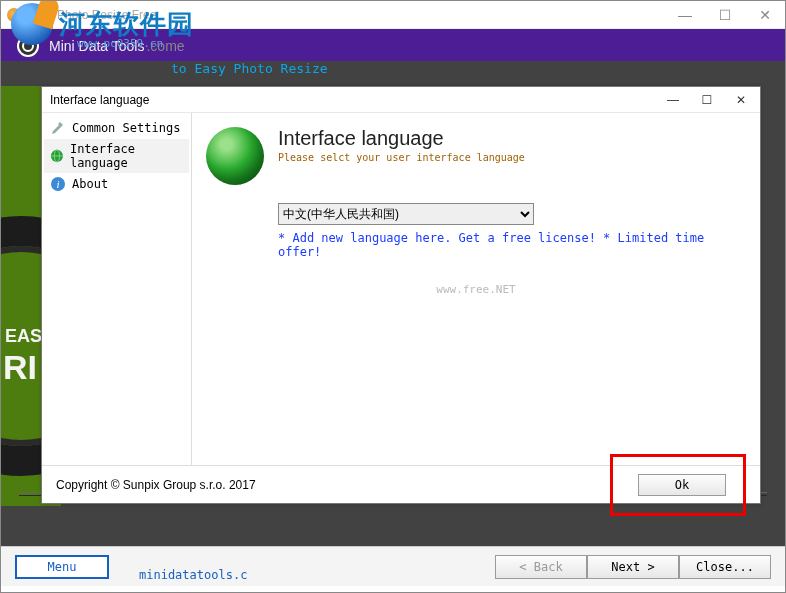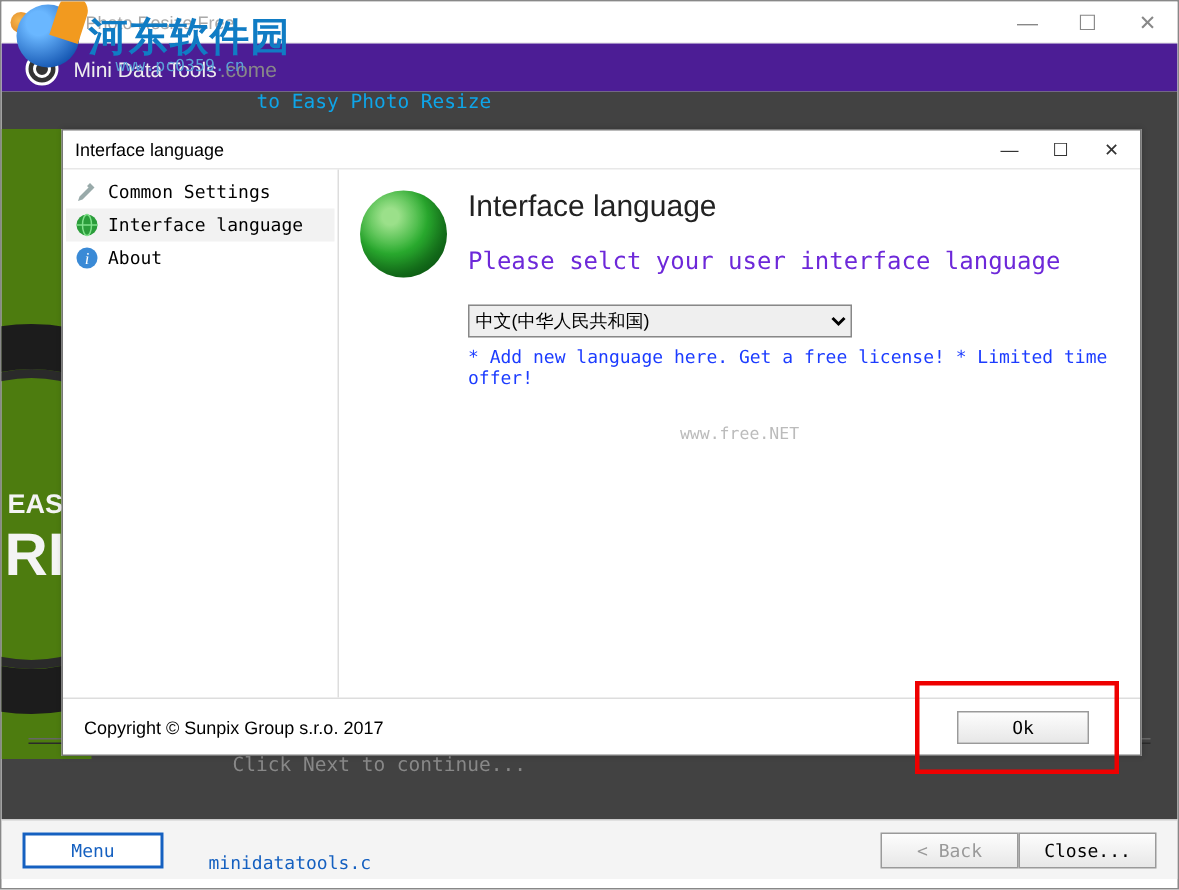--- a/index.html
+++ b/index.html
@@ -24,37 +24,37 @@
 .strip .cam::after { content:""; width:8px; height:8px; border:2px solid #fff; border-radius:50%; }
 .strip .brand { font-size: 14px; }
 .strip .brand .come { color:#888; margin-left:2px;}
 .welcome { background:#424242; color:#0ea5e9; font-family: monospace; font-size:13px; padding: 0 0 10px 170px;}
 
 
 .body-area { position: relative; background: #424242; height: 460px; }
 .dark-graphic { position:absolute; left:0; top:0; width:60px; height:420px; background:#4d7c0f;}
 .dark-graphic .ring { position:absolute; left:-110px; top:130px; width:260px; height:260px; border-radius:50%; border:30px solid #1c1c1c; box-shadow:0 0 0 6px #2a2a2a inset; }
 .dark-graphic .eas { position:absolute; left:4px; top:240px; color:#f4f4f4; font-family:Arial; font-weight:bold; font-size:18px;}
-.dark-graphic .r { position:absolute; left:2px; top:262px; color:#f4f4f4; font-family:Arial; font-weight:bold; font-size:40px;}
+.dark-graphic .r { position:absolute; left:2px; top:262px; color:#f4f4f4; font-family:Arial; font-weight:bold; font-size:34px;}
 
 
 .dialog { position:absolute; left:40px; top:0; width:720px; height:418px; background:#fff; border:1px solid #777; box-shadow: 0 0 4px rgba(0,0,0,0.2); display:flex; flex-direction:column; z-index:20;}
 .dlg-title { height:26px; display:flex; align-items:center; padding:0 2px 0 8px; border-bottom:1px solid #e8e8e8; font-size:12px;}
 .dlg-title .t { flex:1; }
 .dlg-title .ctrl { width:34px; height:22px; display:flex; align-items:center; justify-content:center; font-size:12px; color:#333;}
 .dlg-body { flex:1; display:flex; }
-.sidebar { width:184px; border-right:1px solid #ddd; padding:4px 2px; font-family: monospace; font-size:12px;}
+.sidebar { width:150px; border-right:1px solid #ddd; padding:4px 2px; font-family: monospace; font-size:12px;}
 .sbitem { display:flex; align-items:center; padding:3px 6px; gap:6px; }
 .sbitem.sel { background:#f2f2f2; }
 .sbicon { width:16px; height:16px; display:flex; align-items:center; justify-content:center; }
 .content { flex:1; padding:14px 14px 8px 14px; position:relative; font-family: monospace; }
 .content-head { display:flex; gap:14px; align-items:flex-start;}
 .globe-big { width:58px; height:58px; border-radius:50%; background: radial-gradient(circle at 35% 30%, #9be08a 10%, #2aad2f 45%, #0a6a14 90%); box-shadow: inset -6px -8px 12px rgba(0,0,0,.25); flex-shrink:0;}
 .content h1 { font-family: "Segoe UI", Arial, sans-serif; font-size:20px; font-weight:400; color:#222; }
-.content .sub { font-size:16px; color:#6d28d9; margin-top:14px;}
+.content .sub { font-size:10px; color:#a16207; margin-top:2px;}
 .select { width:256px; margin-top:18px; margin-left:72px; }
 .select select { width:100%; height:22px; font-size:12px; border:1px solid #888; background:#efefef;}
 .promo { margin-left:72px; margin-top:6px; color:#1c3cff; font-size:12px;}
 .center-wm { position:absolute; left:50%; top:50%; transform:translate(-50%,-50%); color:#bbb; font-size:11px;}
 .dlg-foot { height:38px; border-top:1px solid #ddd; display:flex; align-items:center; padding:0 14px;}
 .dlg-foot .copy { flex:1; font-size:12px;}
 .btn { min-width:88px; height:22px; background: linear-gradient(#fdfdfd,#e7e7e7); border:1px solid #9a9a9a; font-size:12px; font-family: monospace; margin-left:8px;}
 .red-box { border:3px solid #e00; padding:17px;}
 
 
@@ -157,22 +157,22 @@
     </div>
     <div class="dlg-foot">
       <span class="copy">Copyright © Sunpix Group s.r.o. 2017</span>
       <span class="red-box">
         <button class="btn">Ok</button>
       </span>
     </div>
   </div>
 
   <div class="hr"></div>
-  <div class="click-next">Click Next to continue...</div>
 </div>
 
 <div class="main-foot">
   <button class="menu-btn">Menu</button>
   <span class="url">minidatatools.c</span>
   <span class="spacer"></span>
   <button disabled="">&lt; Back</button>
+  <button>Next &gt;</button>
   <button>Close...</button>
 </div>
 
 </body></html>

